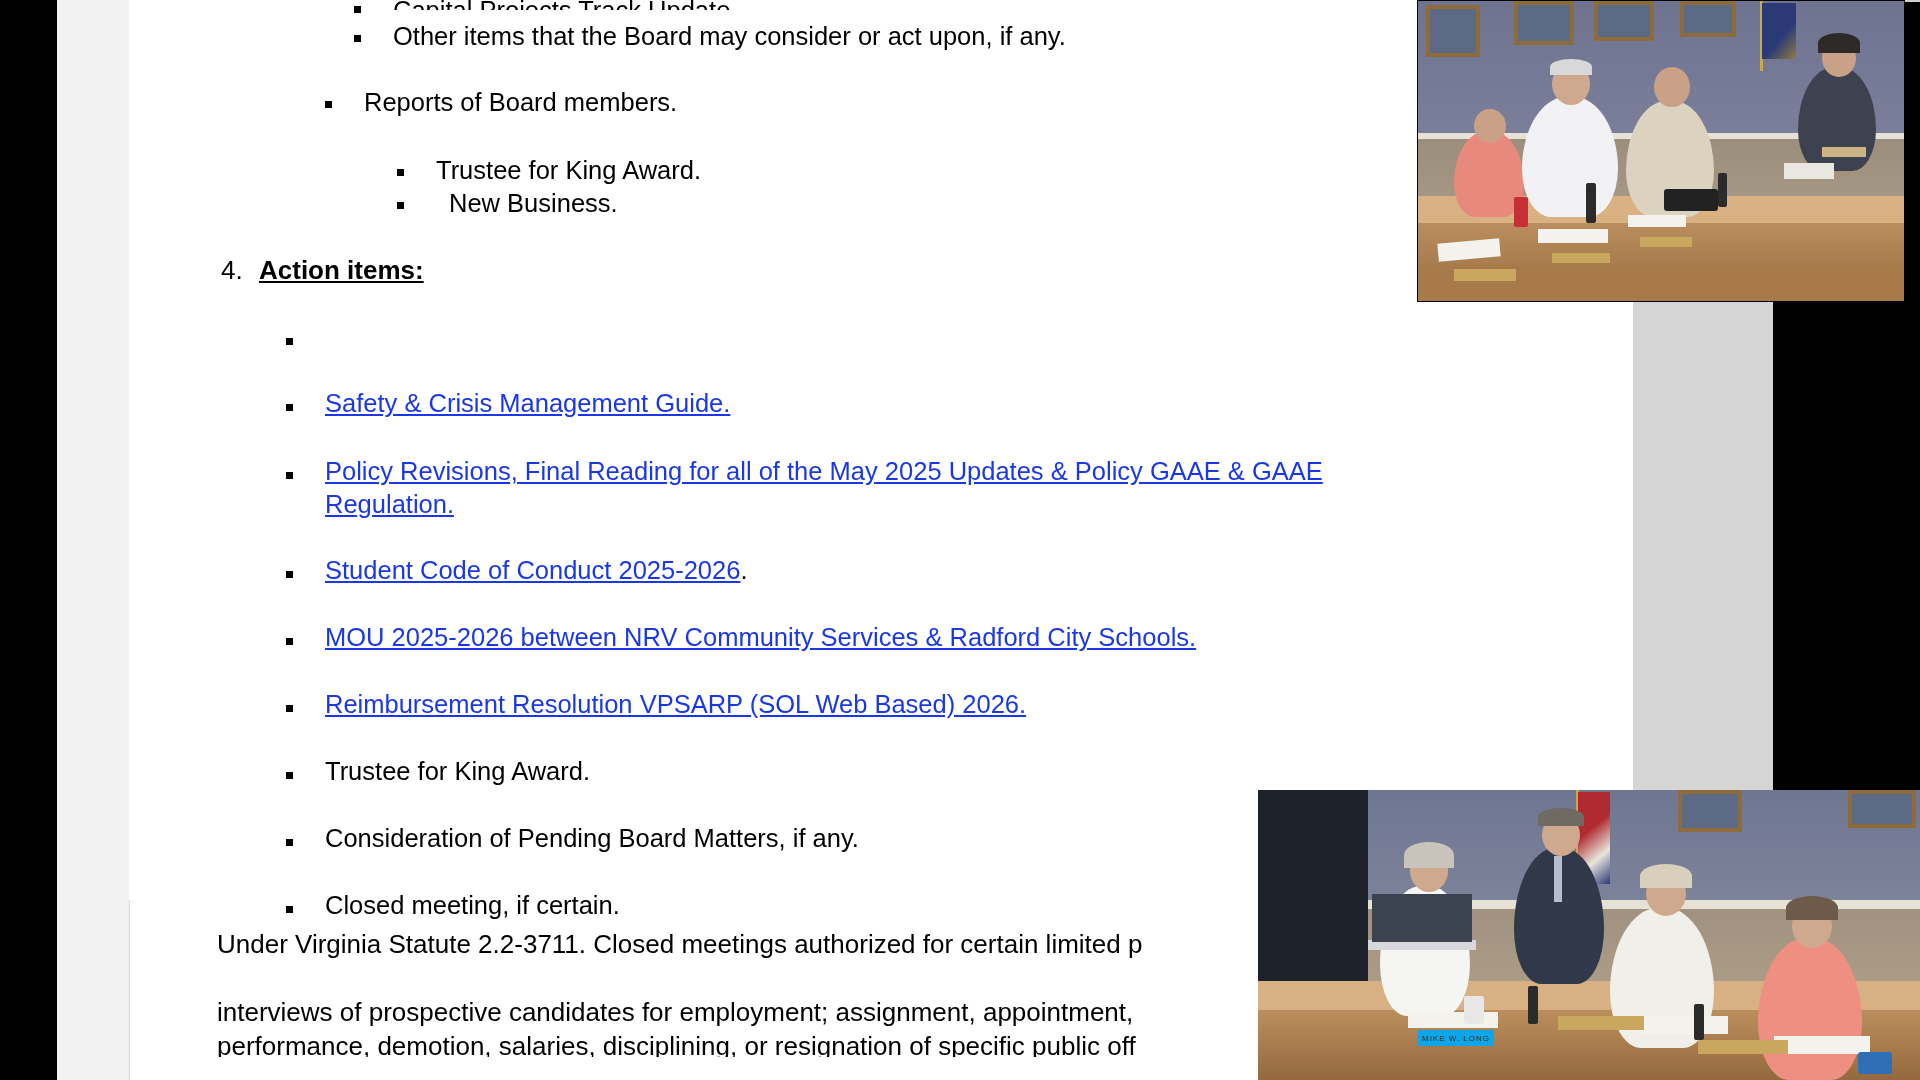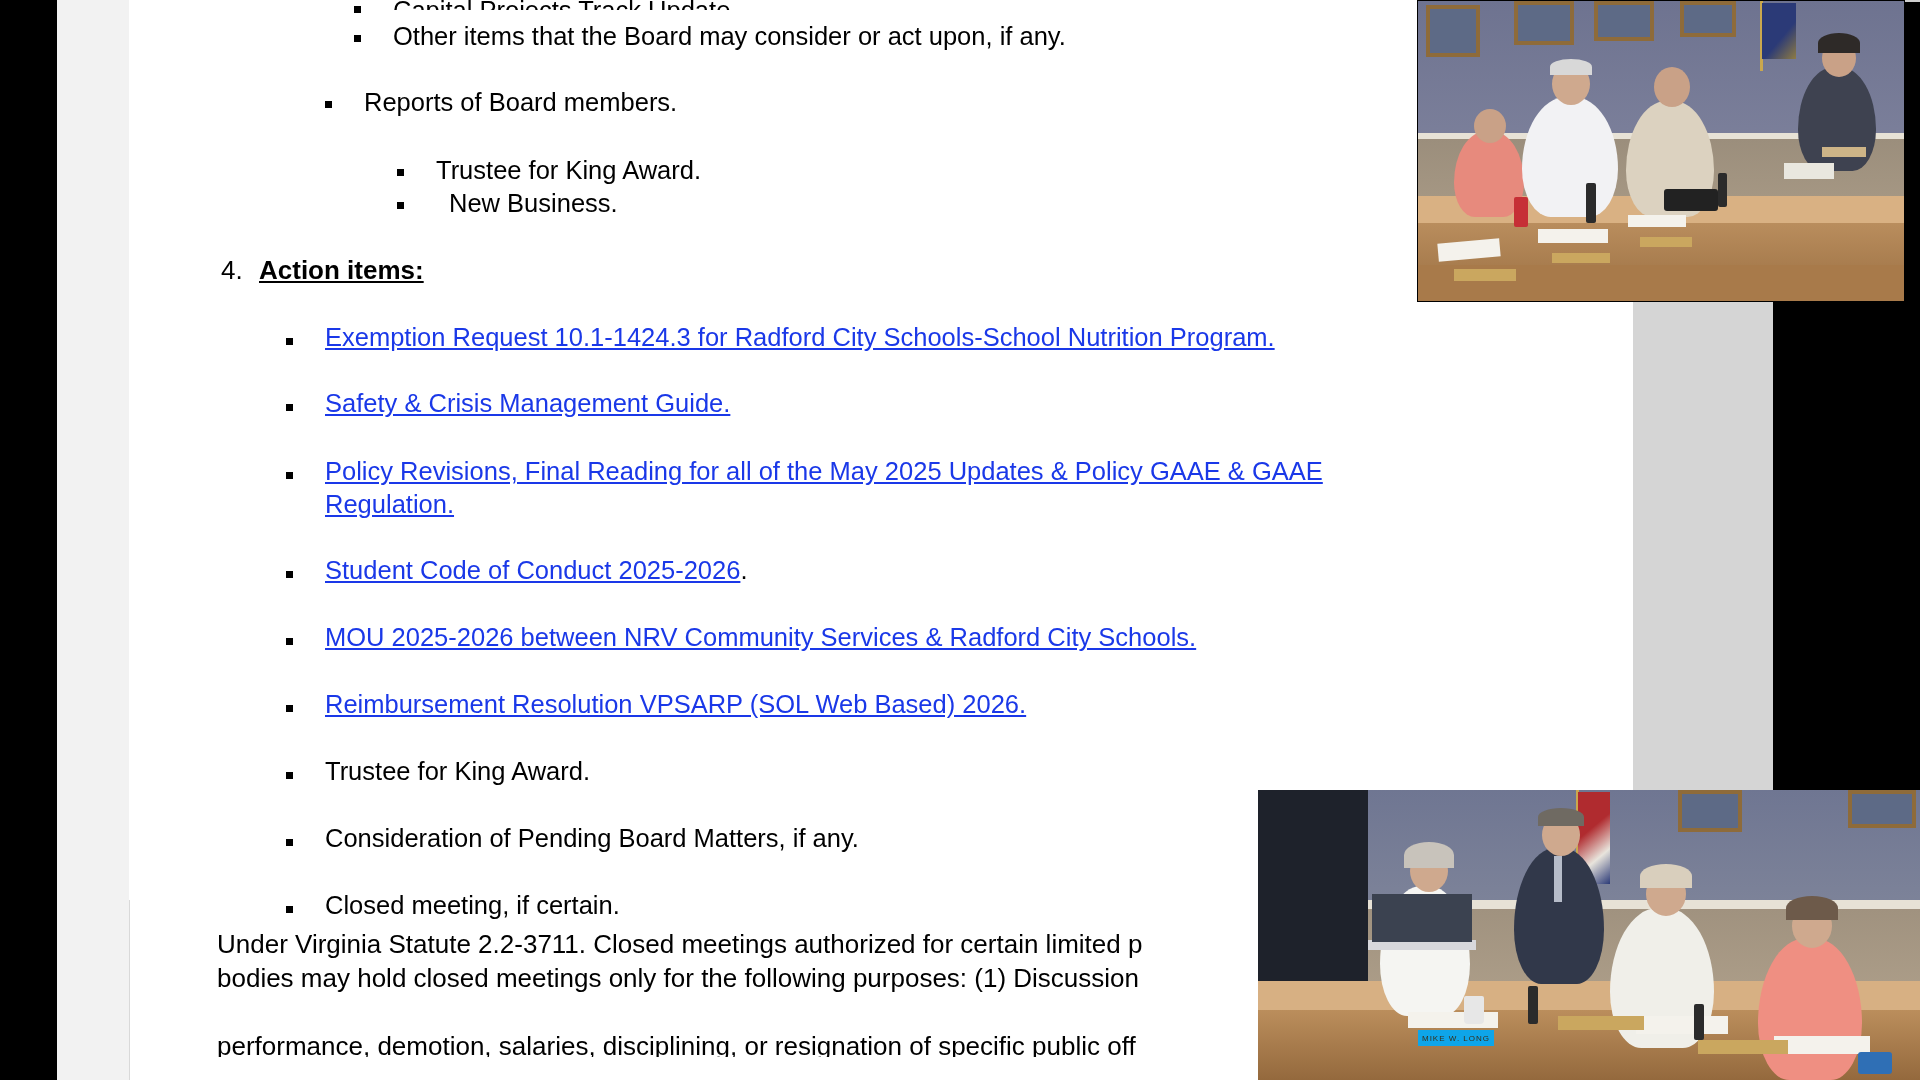--- a/index.html
+++ b/index.html
@@ -191,21 +191,20 @@
 
     <div class="bullet-sq" style="left:268px; top:202px;"></div>
     <div class="line" style="left:320px; top:188px;">New Business.</div>
 
     <div class="numitem" style="left:92px; top:255px;">4.</div>
     <div class="numitem" style="left:130px; top:255px;">
       <b>Action items:</b>
     </div>
 
     <div class="bullet-sq" style="left:157px; top:338px;"></div>
-    <div class="line link" style="left:196px; top:322px;">Exemption Request 10.1-1424.3 for Radford City Schools-School Nutrition Program.</div>
 
     <div class="bullet-sq" style="left:157px; top:404px;"></div>
     <div class="line link" style="left:196px; top:388px;">Safety &amp; Crisis Management Guide.</div>
 
     <div class="bullet-sq" style="left:157px; top:472px;"></div>
     <div class="line link" style="left:196px; top:456px;">Policy Revisions, Final Reading for all of the May 2025 Updates &amp; Policy GAAE &amp; GAAE</div>
     <div class="line link" style="left:196px; top:489px;">Regulation.</div>
 
     <div class="bullet-sq" style="left:157px; top:571px;"></div>
     <div class="line" style="left:196px; top:555px;">
@@ -221,21 +220,21 @@
     <div class="bullet-sq" style="left:157px; top:772px;"></div>
     <div class="line" style="left:196px; top:756px;">Trustee for King Award.</div>
 
     <div class="bullet-sq" style="left:157px; top:839px;"></div>
     <div class="line" style="left:196px; top:823px;">Consideration of Pending Board Matters, if any.</div>
 
     <div class="bullet-sq" style="left:157px; top:906px;"></div>
     <div class="line" style="left:196px; top:890px;">Closed meeting, if certain.</div>
 
     <div class="para" style="left:88px; top:927px;">Under Virginia Statute 2.2-3711. Closed meetings authorized for certain limited p</div>
-    <div class="para" style="left:88px; top:961px;">bodies may hold closed meetings only for the following purposes: (1) Discussion</div>
+    <div class="para" style="left:88px; top:995px;">interviews of prospective candidates for employment; assignment, appointment,</div>
     <div class="para" style="left:88px; top:1029px; height:28px; overflow:hidden;">performance, demotion, salaries, disciplining, or resignation of specific public off</div>
   </div>
 
   <div id="doc-right-gutter"></div>
   <div id="doc-far-right"></div>
   <div class="clip-top"></div>
 
   <div class="video" id="video-top">
     <div class="wall-upper"></div>
     <div class="chairrail"></div>

